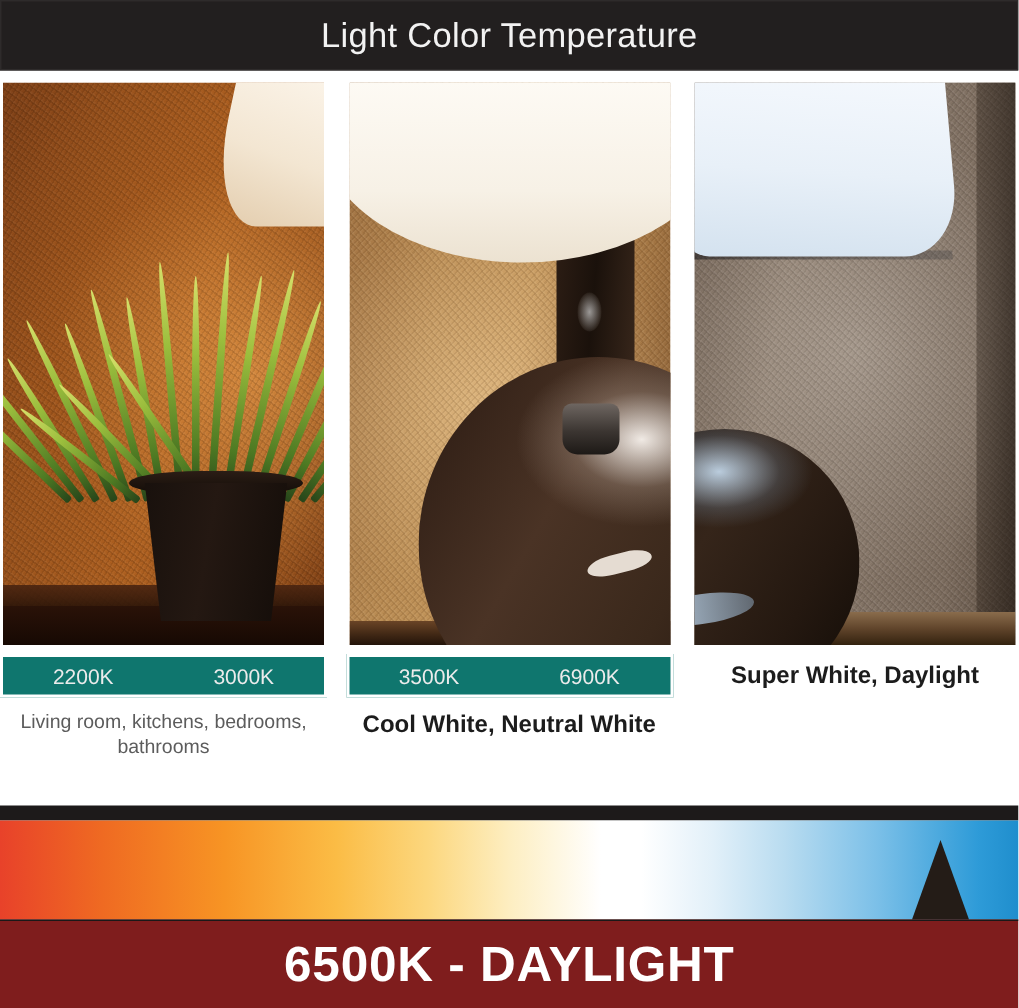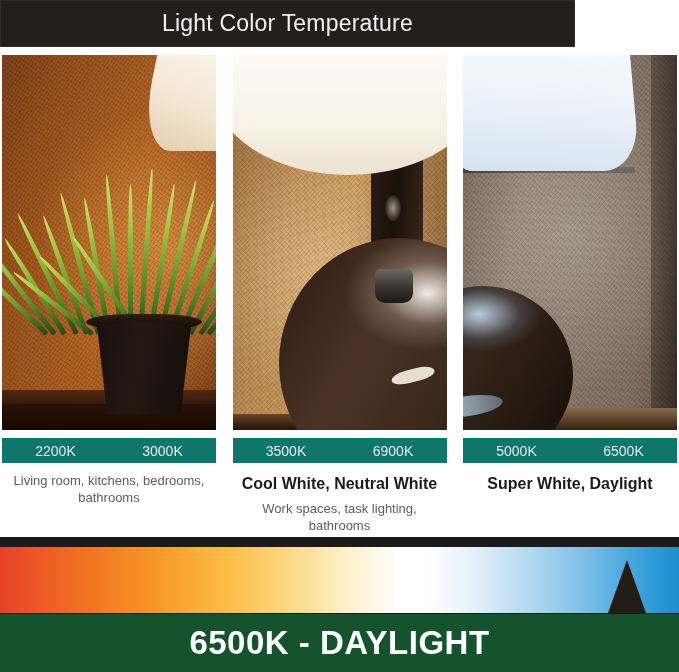--- a/index.html
+++ b/index.html
@@ -12,21 +12,21 @@
     height: 672px;
     font-family: "Liberation Sans", sans-serif;
     overflow: hidden;
     position: relative;
   }
 
   
   .header {
     position: absolute;
     left: 0; top: 0;
-    width: 575px;
+    width: 679px;
     height: 47px;
     background: #221f1f;
     display: flex;
     align-items: center;
     justify-content: center;
     box-sizing: border-box;
     border: 1px solid #2e2b2b;
   }
   .header-title {
     color: #f2f2f2;
@@ -309,21 +309,21 @@
     width: 0; height: 0;
     border-left: 19px solid transparent;
     border-right: 19px solid transparent;
     border-bottom: 53px solid #241c17;
   }
   .caption-bar {
     position: absolute;
     left: 0; top: 613px;
     width: 679px;
     height: 59px;
-    background: #14532d;
+    background: #7f1d1d;
     display: flex;
     align-items: center;
     justify-content: center;
     box-sizing: border-box;
     border-top: 1px solid #1a1818;
   }
   .caption-text {
     color: #ffffff;
     font-size: 33px;
     font-weight: bold;
@@ -391,39 +391,34 @@
       <div class="p2-collar"></div>
       <div class="p2-highlight"></div>
       <div class="p2-shade"></div>
     </div>
 
     <div class="kelvin-bar">
       <span class="kelvin-val">3500K</span>
       <span class="kelvin-val">6900K</span>
     </div>
     <div class="panel-title">Cool White, Neutral White</div>
-    <div class="panel-desc">Work spaces, task lighting, bathrooms</div>
   </div>
 
   <div class="panel">
     <div class="photo">
       <div class="p3-wall"></div>
       <div class="p3-noise"></div>
       <div class="p3-wall-right"></div>
       <div class="p3-shelf"></div>
       <div class="p3-base"></div>
       <div class="p3-base-hl"></div>
       <div class="p3-shade-edge"></div>
       <div class="p3-shade"></div>
     </div>
 
-    <div class="kelvin-bar">
-      <span class="kelvin-val">5000K</span>
-      <span class="kelvin-val">6500K</span>
-    </div>
     <div class="panel-title">Super White, Daylight</div>
   </div>
 
 </div>
 
 <div class="scale-topline"></div>
 <div class="scale"></div>
 <div class="marker"></div>
 
 <div class="caption-bar">

